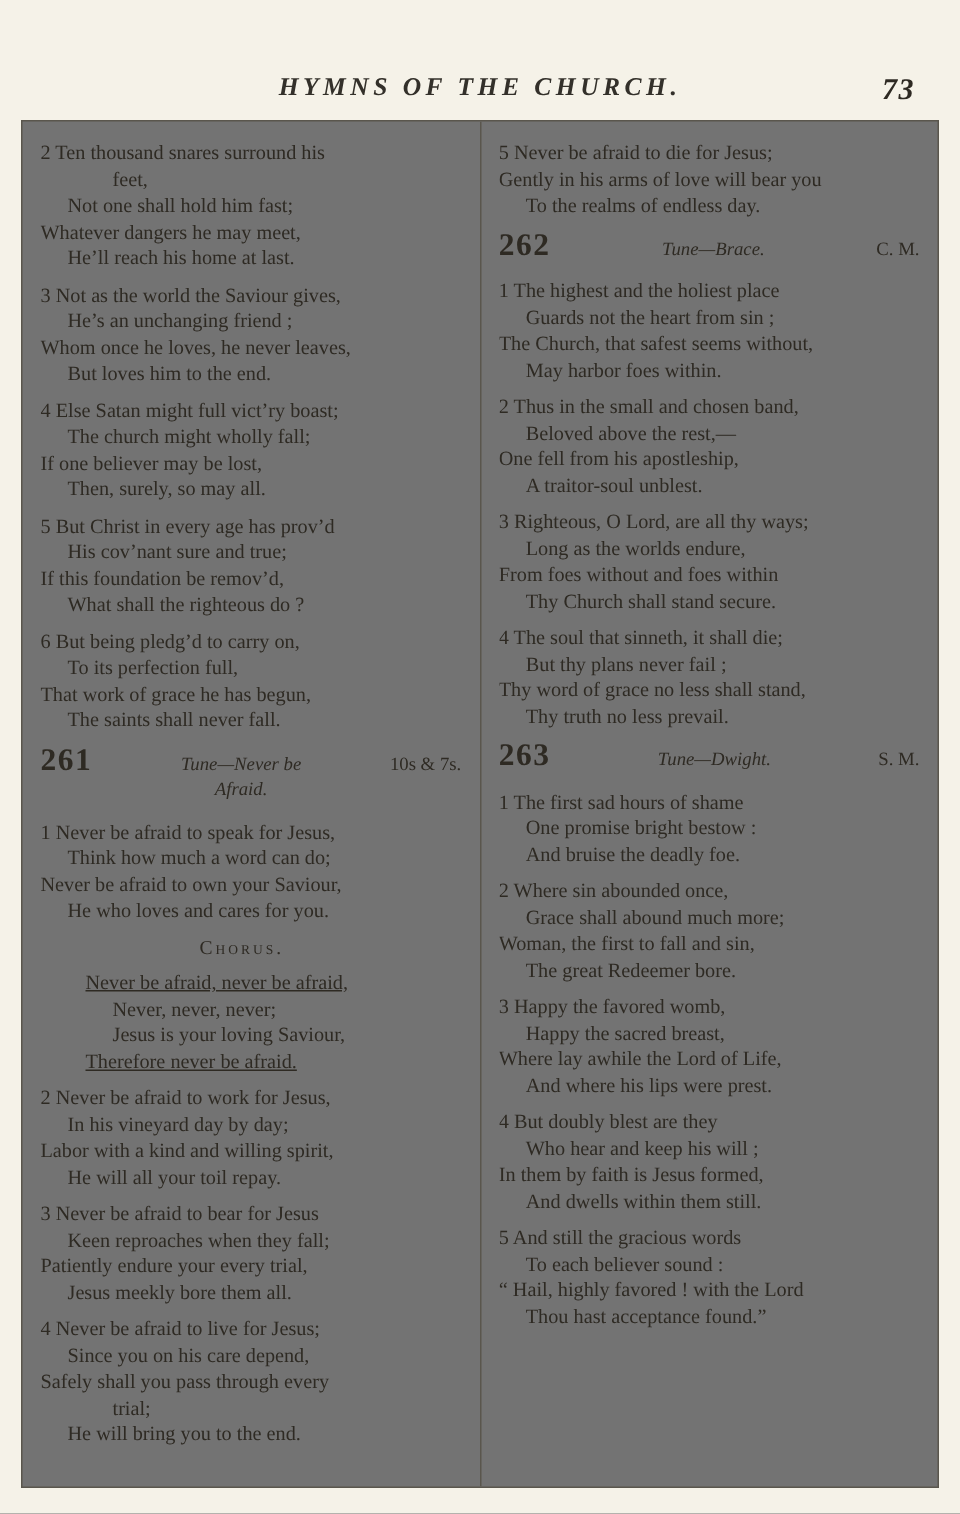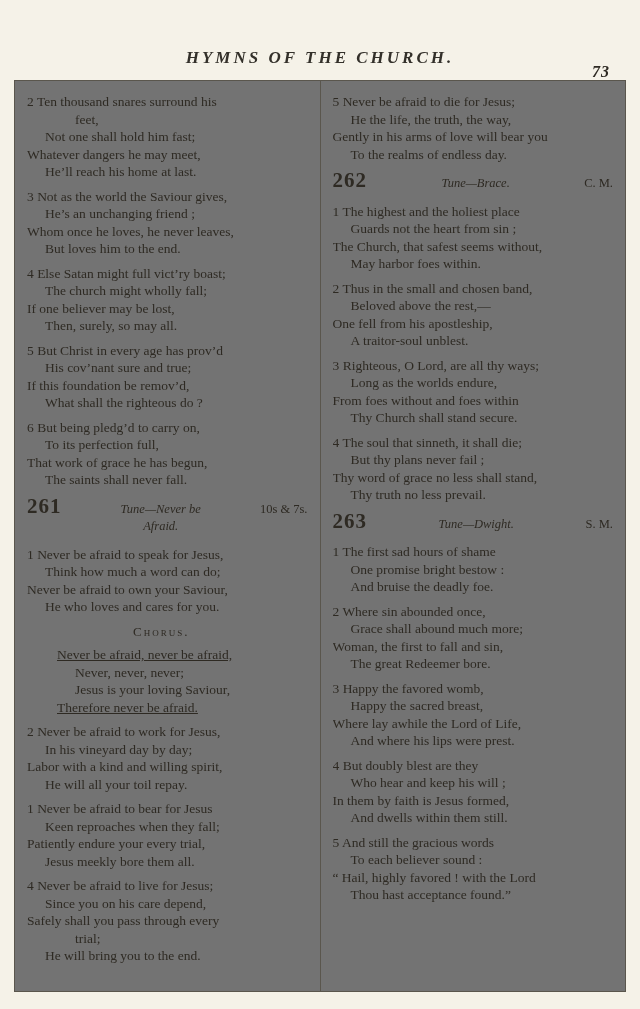--- a/index.html
+++ b/index.html
@@ -22,23 +22,23 @@
     margin:0 6px 6px 6px;
   }
   .header-title{
     position:absolute;left:0;right:0;
     text-align:center;
     font-weight:bold;font-style:italic;
     font-size:17px;letter-spacing:3px;
     color:#33302a;
   }
   .page-number{
-    position:absolute;right:10px;top:15px;
+    position:absolute;right:10px;top:1px;
     font-weight:bold;font-style:italic;
-    font-size:16px;letter-spacing:1px;
+    font-size:20px;letter-spacing:1px;
   }
   .body-frame{
     border:1px solid #5a564d;
     height:910px;
     display:flex;
     overflow:hidden;
     background:#737373;
   }
   .column{
     flex:1 1 0;
@@ -138,38 +138,37 @@
           <div class="line i3">Jesus is your loving Saviour,</div>
           <div class="line i2">Therefore never be afraid.</div>
         </div>
         <div class="verse">
           <div class="line i0">2 Never be afraid to work for Jesus,</div>
           <div class="line i1">In his vineyard day by day;</div>
           <div class="line i0">Labor with a kind and willing spirit,</div>
           <div class="line i1">He will all your toil repay.</div>
         </div>
         <div class="verse">
-          <div class="line i0">1 Never be afraid to bear for Jesus</div>
+          <div class="line i0">3 Never be afraid to bear for Jesus</div>
           <div class="line i1">Keen reproaches when they fall;</div>
           <div class="line i0">Patiently endure your every trial,</div>
           <div class="line i1">Jesus meekly bore them all.</div>
         </div>
         <div class="verse">
           <div class="line i0">4 Never be afraid to live for Jesus;</div>
           <div class="line i1">Since you on his care depend,</div>
           <div class="line i0">Safely shall you pass through every</div>
           <div class="line i3">trial;</div>
           <div class="line i1">He will bring you to the end.</div>
         </div>
       </div>
     <div class="divider"></div>
     <div class="column">
         <div class="verse">
           <div class="line i0">5 Never be afraid to die for Jesus;</div>
-          <div class="line i1">He the life, the truth, the way,</div>
           <div class="line i0">Gently in his arms of love will bear you</div>
           <div class="line i1">To the realms of endless day.</div>
         </div>
         <div class="hymn-heading">
           <span class="hymn-number">262</span>
           <span class="hymn-tune">Tune—Brace.</span>
           <span class="hymn-meter">C. M.</span>
         </div>
         <div class="verse">
           <div class="line i0">1 The highest and the holiest place</div>

